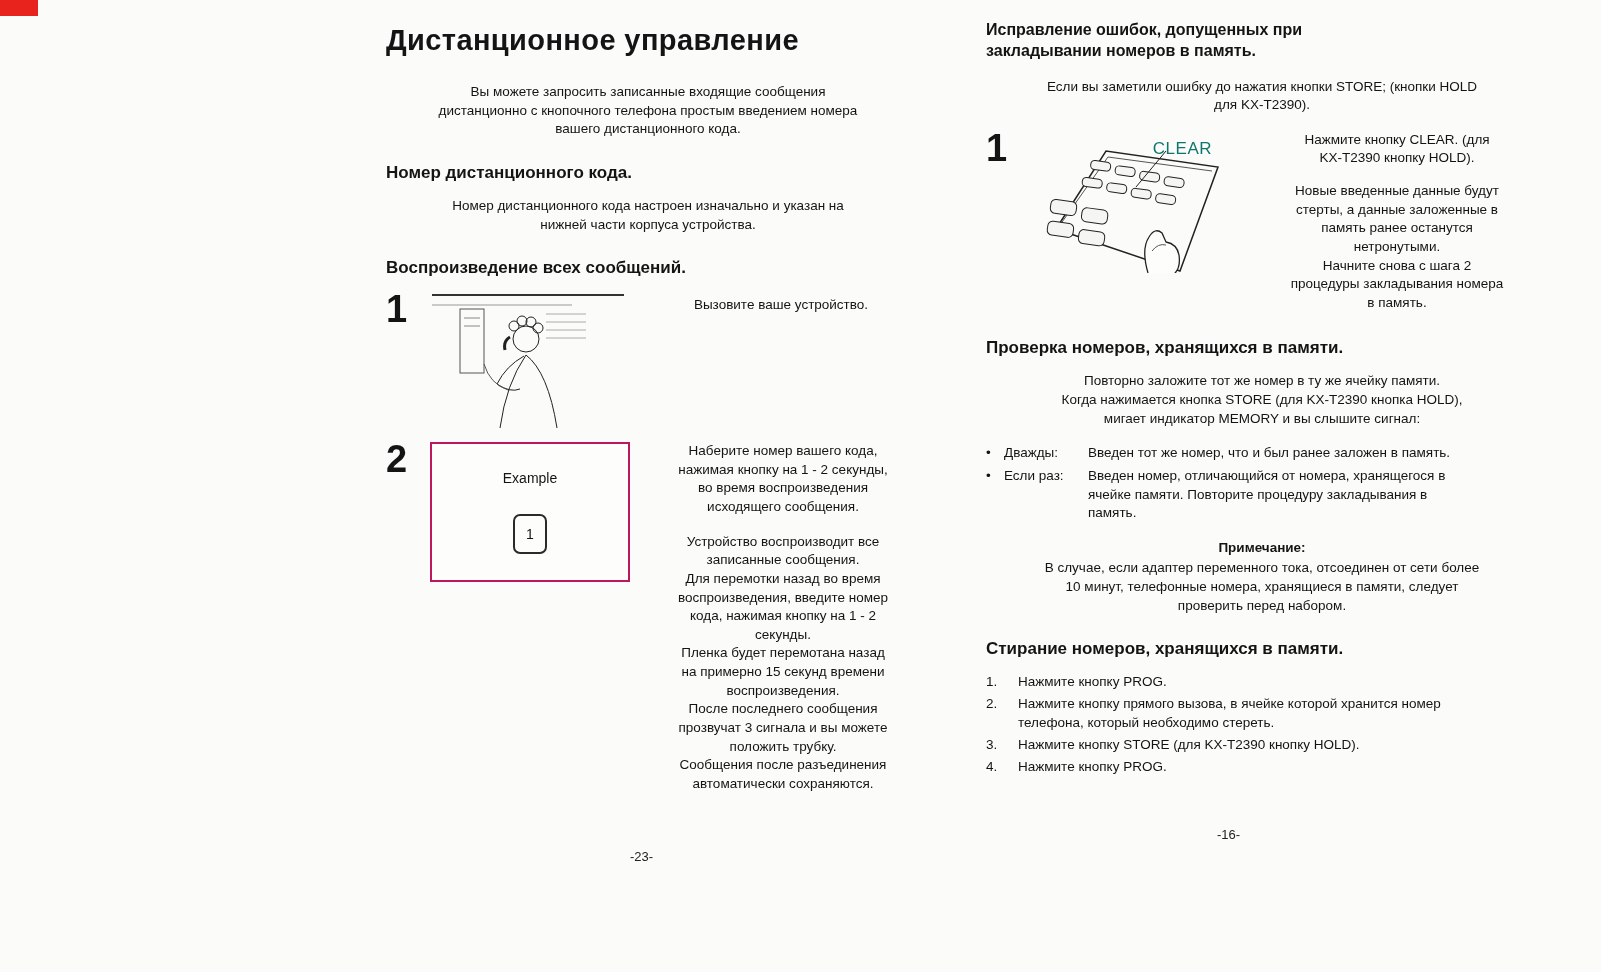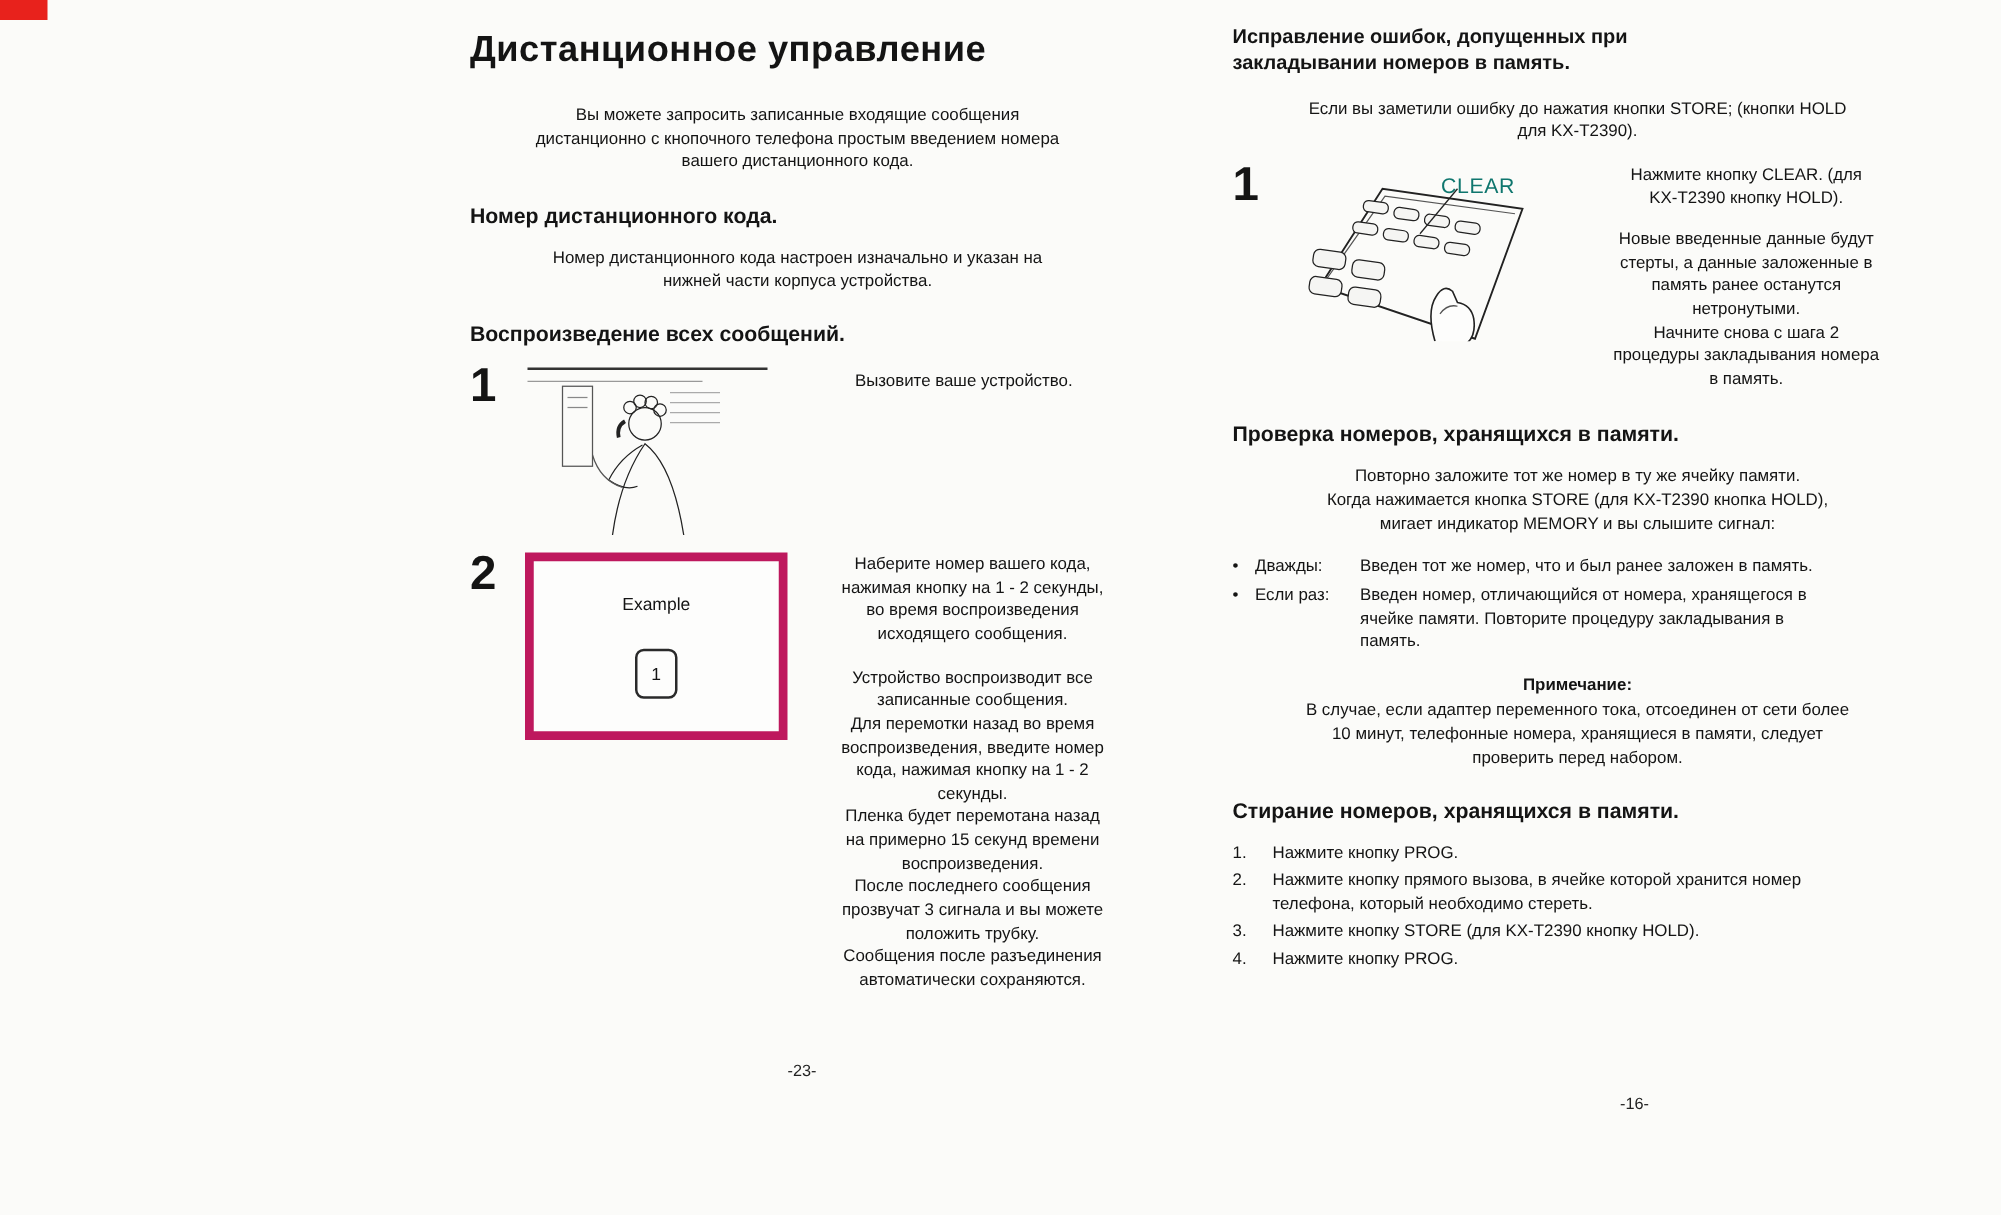--- a/index.html
+++ b/index.html
@@ -6,57 +6,57 @@
   body {
     width: 1601px; height: 972px;
     position: relative;
     background: #fbfbf9;
     font-family: "Liberation Sans", sans-serif;
     color: #141414;
     overflow: hidden;
   }
   .red-mark { position: absolute; left: 0; top: 0; width: 38px; height: 16px; }
   .col { position: absolute; }
-  .col-left  { left: 376px; top: 24px; width: 524px; }
+  .col-left  { left: 386px; top: 24px; width: 524px; }
   .col-right { left: 986px; top: 20px; width: 552px; }
 
   .doc-title { font-size: 29px; font-weight: bold; letter-spacing: .4px; margin: 0 0 26px 0; }
   .section-heading { font-size: 17px; font-weight: bold; margin: 0 0 14px 0; }
   .section-heading-2l { font-size: 16px; font-weight: bold; line-height: 1.3; margin: 0 0 16px 0; }
   .body-text { font-size: 13.5px; line-height: 1.38; margin: 0; text-align: center; }
   .pre { white-space: pre-line; }
   .mb-14 { margin-bottom: 14px; }
   .mb-16 { margin-bottom: 16px; }
   .mb-22 { margin-bottom: 22px; }
   .mb-24 { margin-bottom: 24px; }
   .mt-24 { margin-top: 24px; }
   .mt-26 { margin-top: 26px; }
 
   .step-row { display: flex; align-items: flex-start; }
   .step-number { font-size: 38px; font-weight: bold; line-height: .9; flex: 0 0 44px; }
   .step-text { padding-left: 26px; flex: 1; }
 
   .illus-frame { flex: 0 0 196px; width: 196px; height: 136px; position: relative; }
-  .example-box { flex: 0 0 196px; width: 196px; height: 136px; border: 7px solid #be185d; position: relative; background: #fdfdfc; }
+  .example-box { flex: 0 0 196px; width: 196px; height: 136px; border: 2px solid #be185d; position: relative; background: #fdfdfc; }
   .example-label { text-align: center; margin-top: 26px; font-size: 14px; }
   .example-key {
     position: absolute; left: 50%; top: 70px; transform: translateX(-50%);
     width: 30px; height: 36px; border: 2px solid #2a2a2a; border-radius: 7px;
     display: flex; align-items: center; justify-content: center; font-size: 14px;
   }
 
   .keypad-frame { flex: 0 0 192px; width: 192px; height: 142px; position: relative; }
   .clear-label { position: absolute; top: 8px; right: 10px; font-size: 17px; letter-spacing: .5px; color: #0f766e; }
 
   .signal-row { display: grid; grid-template-columns: 18px 84px 1fr; font-size: 13.5px; line-height: 1.38; margin-bottom: 4px; }
   .ol-row { display: grid; grid-template-columns: 32px 1fr; font-size: 13.5px; line-height: 1.4; margin-bottom: 3px; }
 
   .page-num { position: absolute; font-size: 13px; color: #222; }
   .page-num-left  { left: 630px; top: 827px; margin-top: 22px; }
-  .page-num-right { left: 1296px; top: 827px; margin-top: 48px; }
+  .page-num-right { left: 1217px; top: 827px; }
 
   svg { display: block; }
 </style>
 </head>
 <body>
 
 <div class="red-mark" style="background: rgb(232, 34, 28);"></div>
 
 <div class="col col-left">
 

